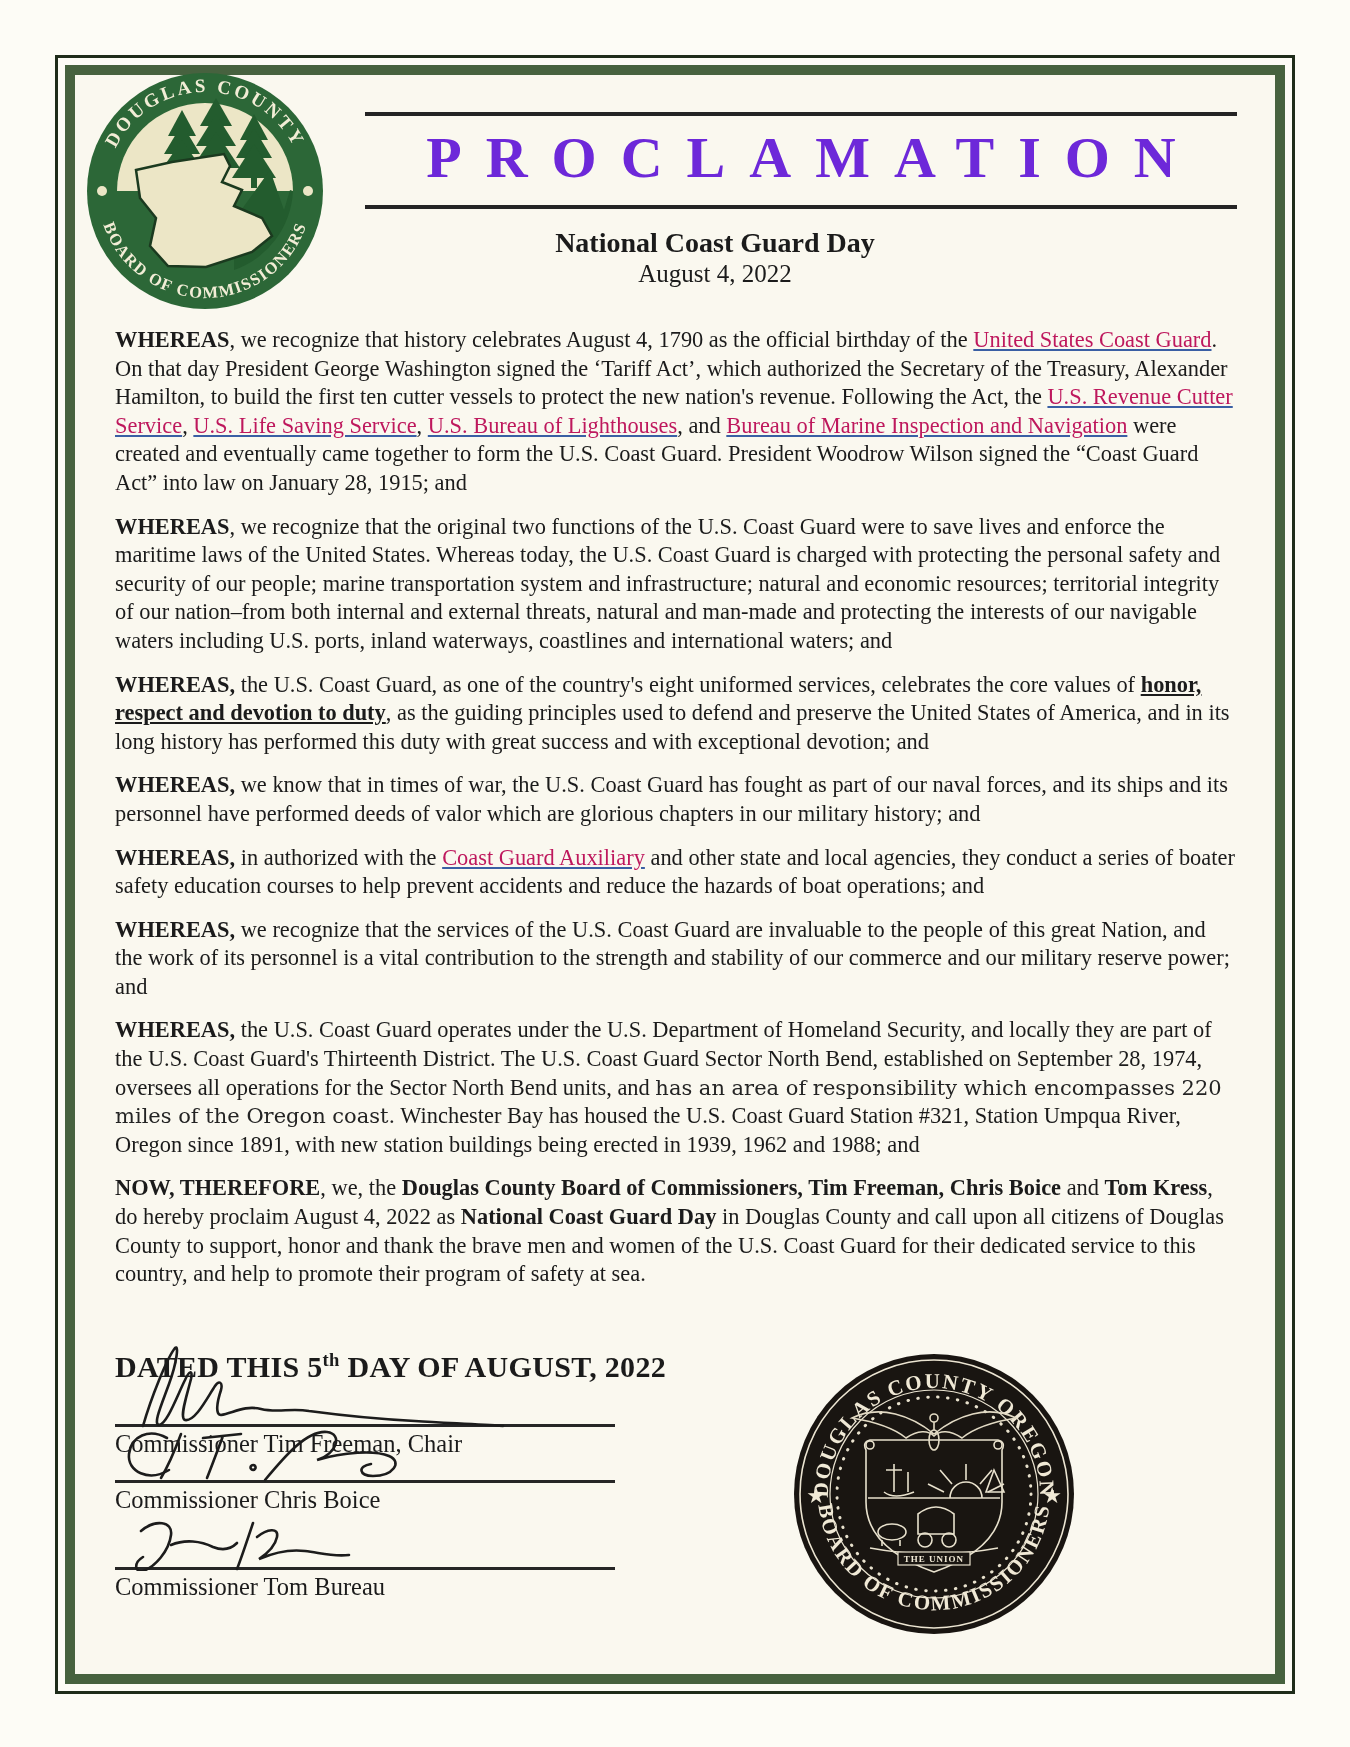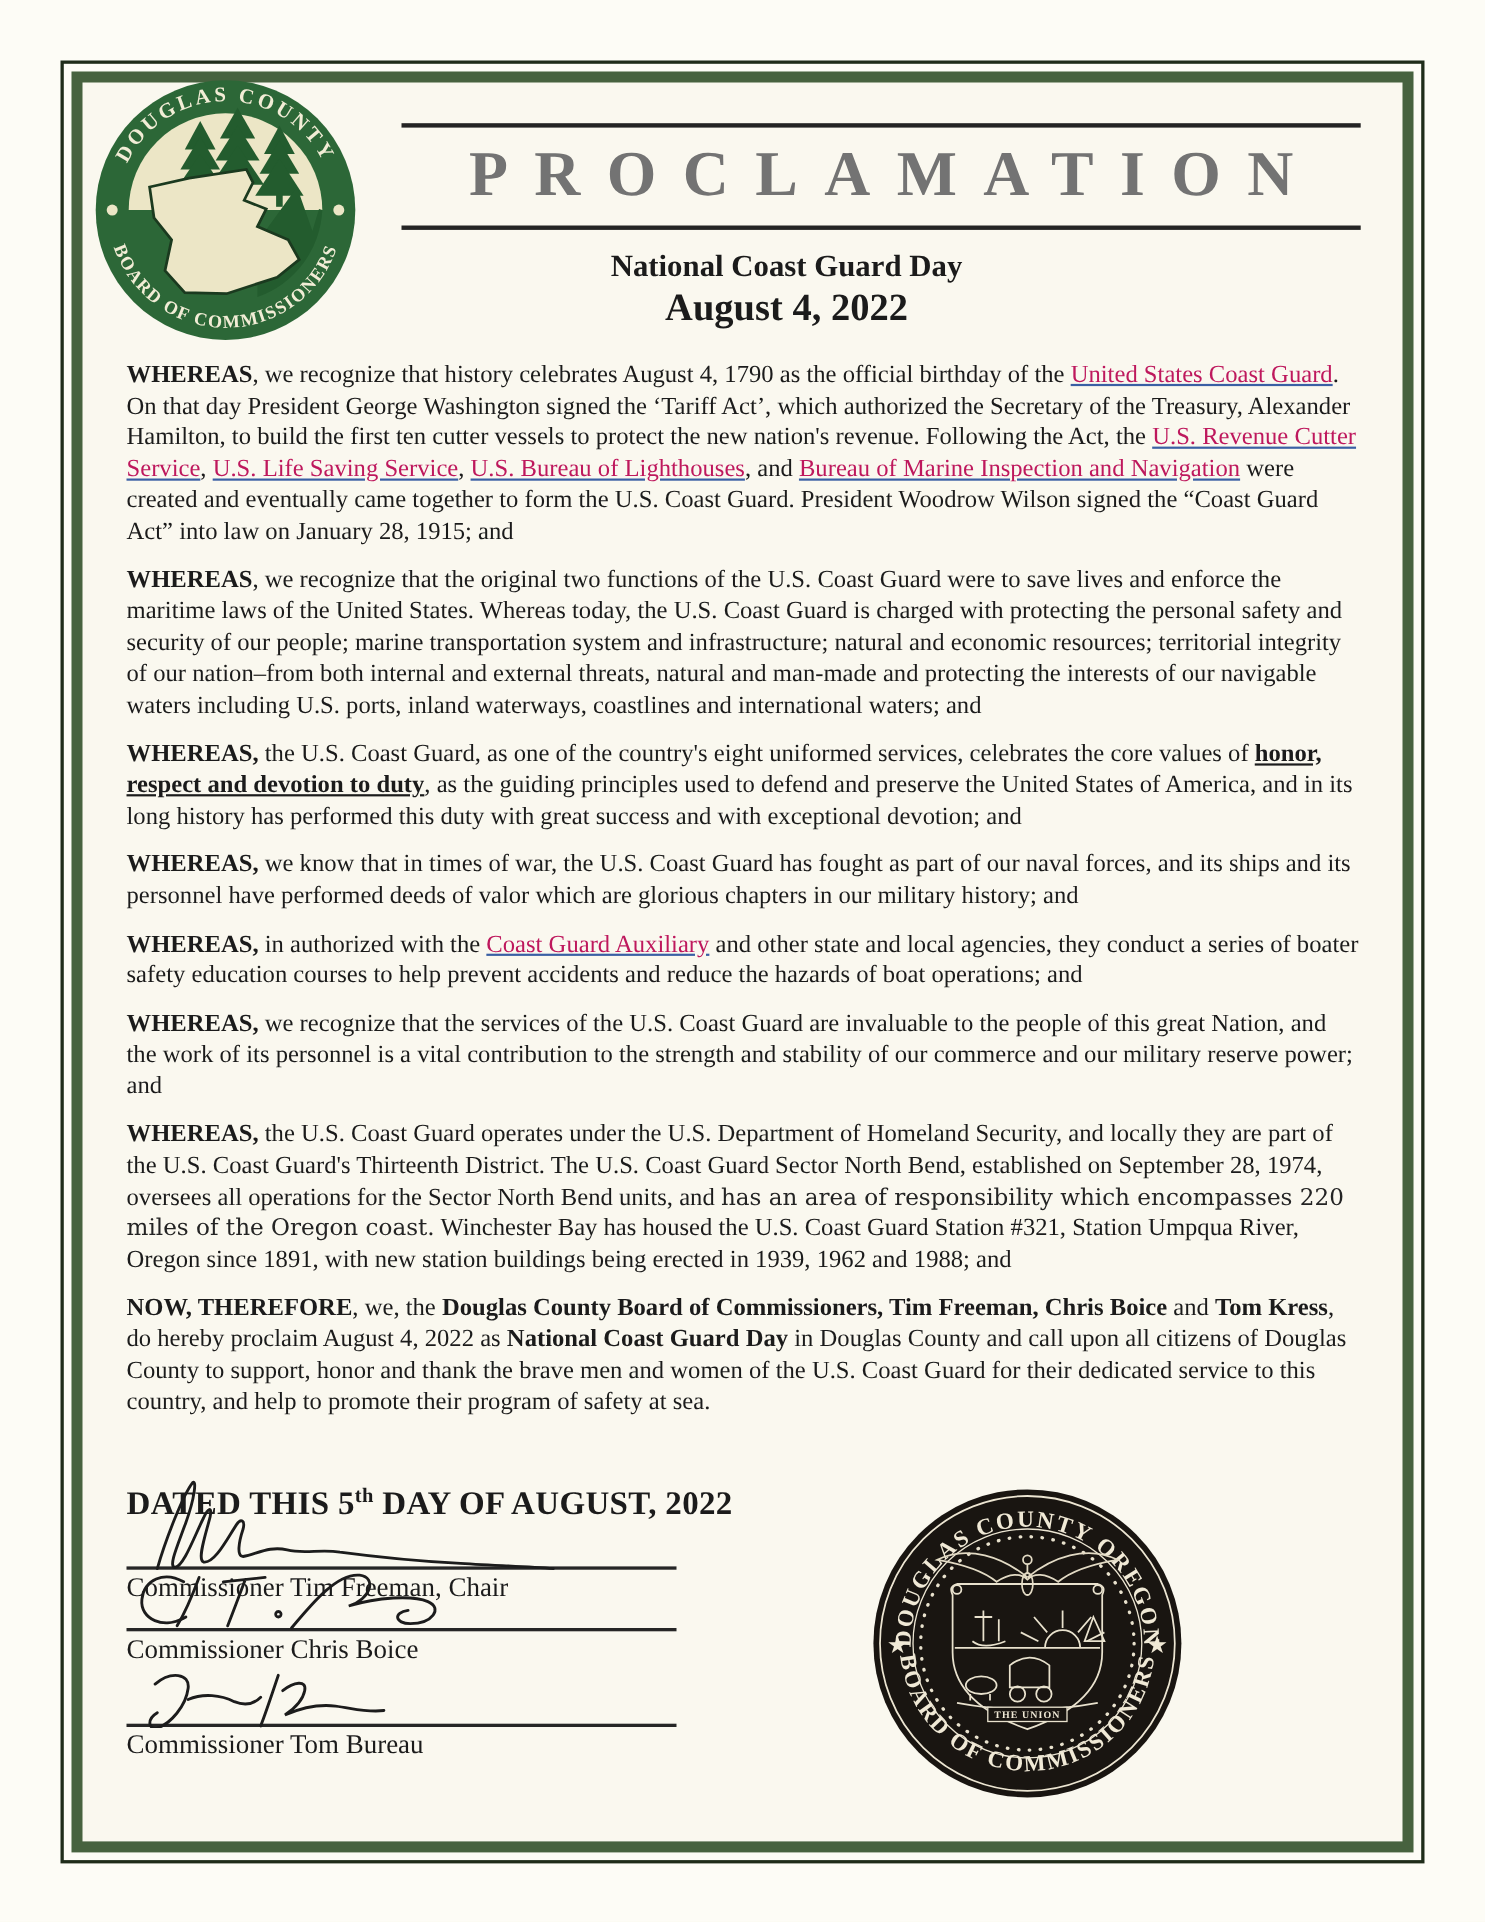--- a/index.html
+++ b/index.html
@@ -13,25 +13,25 @@
   .border-thin{position:absolute;left:55px;top:55px;right:55px;bottom:53px;border:3px solid #1f2c1a;pointer-events:none;}
   .border-thick{position:absolute;left:65px;top:65px;right:65px;bottom:63px;border:10px solid #47623f;background:#faf8ef;}
   
   .logo{position:absolute;left:84px;top:70px;width:242px;height:242px;}
   .title-block{position:absolute;left:365px;top:96px;width:872px;}
   .rule{border:0;border-top:4px solid #242424;margin:0;}
   .rule-top{margin-top:16px;}
   .rule-bottom{margin-top:14px;}
   .main-title{
     text-align:center;font-weight:700;font-size:58px;letter-spacing:24px;
-    color:#737373;margin:8px 0 0 24px;white-space:nowrap;
+    color:#6d28d9;margin:8px 0 0 24px;white-space:nowrap;
   }
   .subtitle-block{position:absolute;left:115px;top:226px;width:1200px;text-align:center;line-height:1.18;}
   .subtitle1{font-size:28px;font-weight:700;}
-  .subtitle2{font-size:35px;font-weight:700;}
+  .subtitle2{font-size:25px;font-weight:400;}
   
   .body-text{position:absolute;left:115px;top:326px;width:1122px;font-size:22.4px;line-height:28.6px;}
   .body-text p{margin:0 0 15px 0;}
   .run-bold{font-weight:700;}
   .run-boldu{font-weight:700;text-decoration:underline;}
   .run-link{color:#be185d;text-decoration:underline;text-decoration-color:#3a5fa4;cursor:pointer;}
   .run-alt{font-family:"DejaVu Serif",serif;font-size:21px;color:#242424;}
   .run-sup{font-size:0.62em;font-weight:700;vertical-align:super;line-height:0;}
   .dated-line{position:absolute;left:115px;top:1350px;font-size:30px;font-weight:700;letter-spacing:0.3px;}
   

